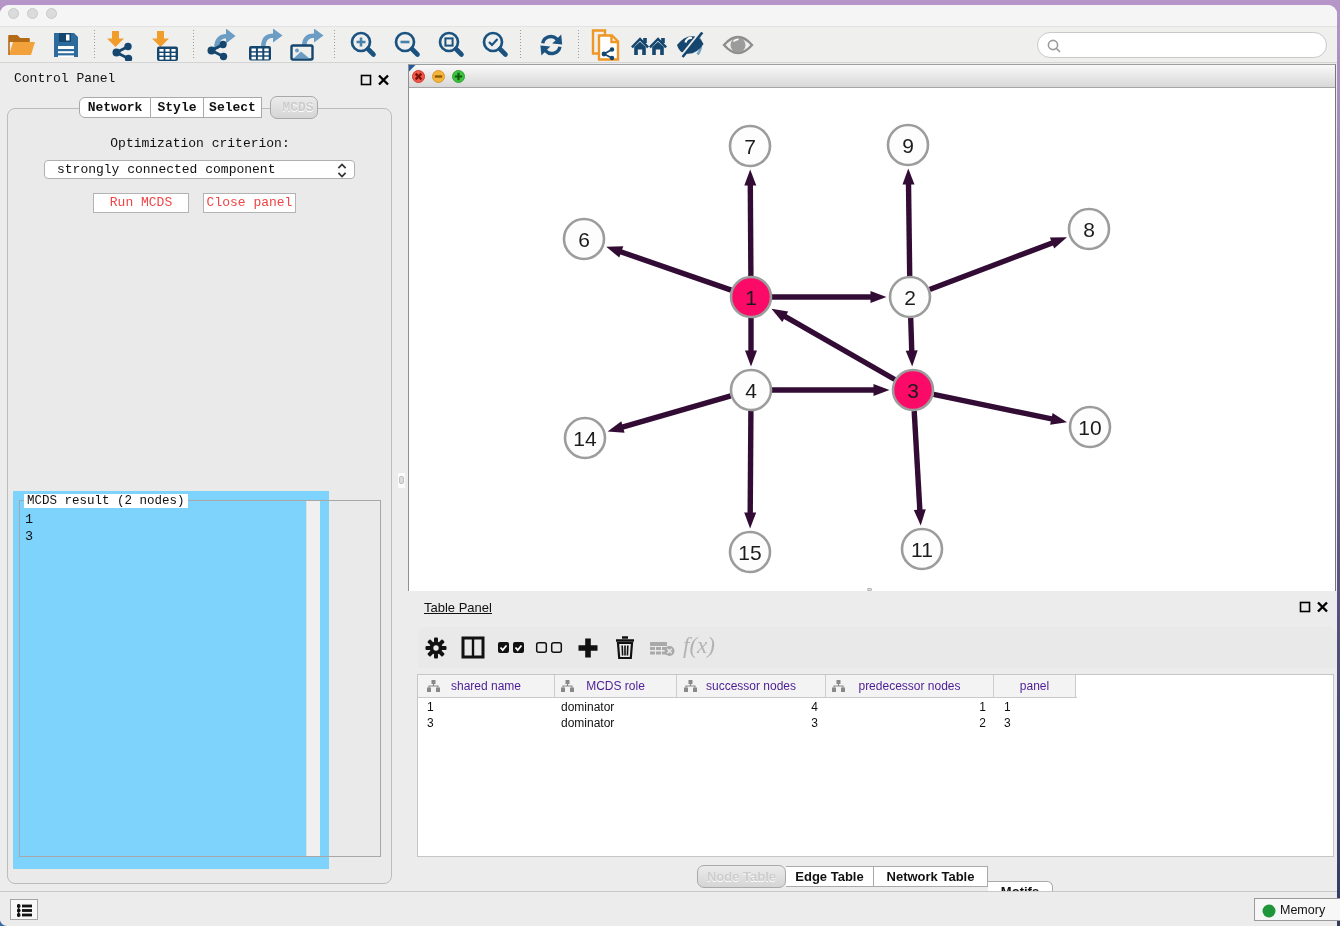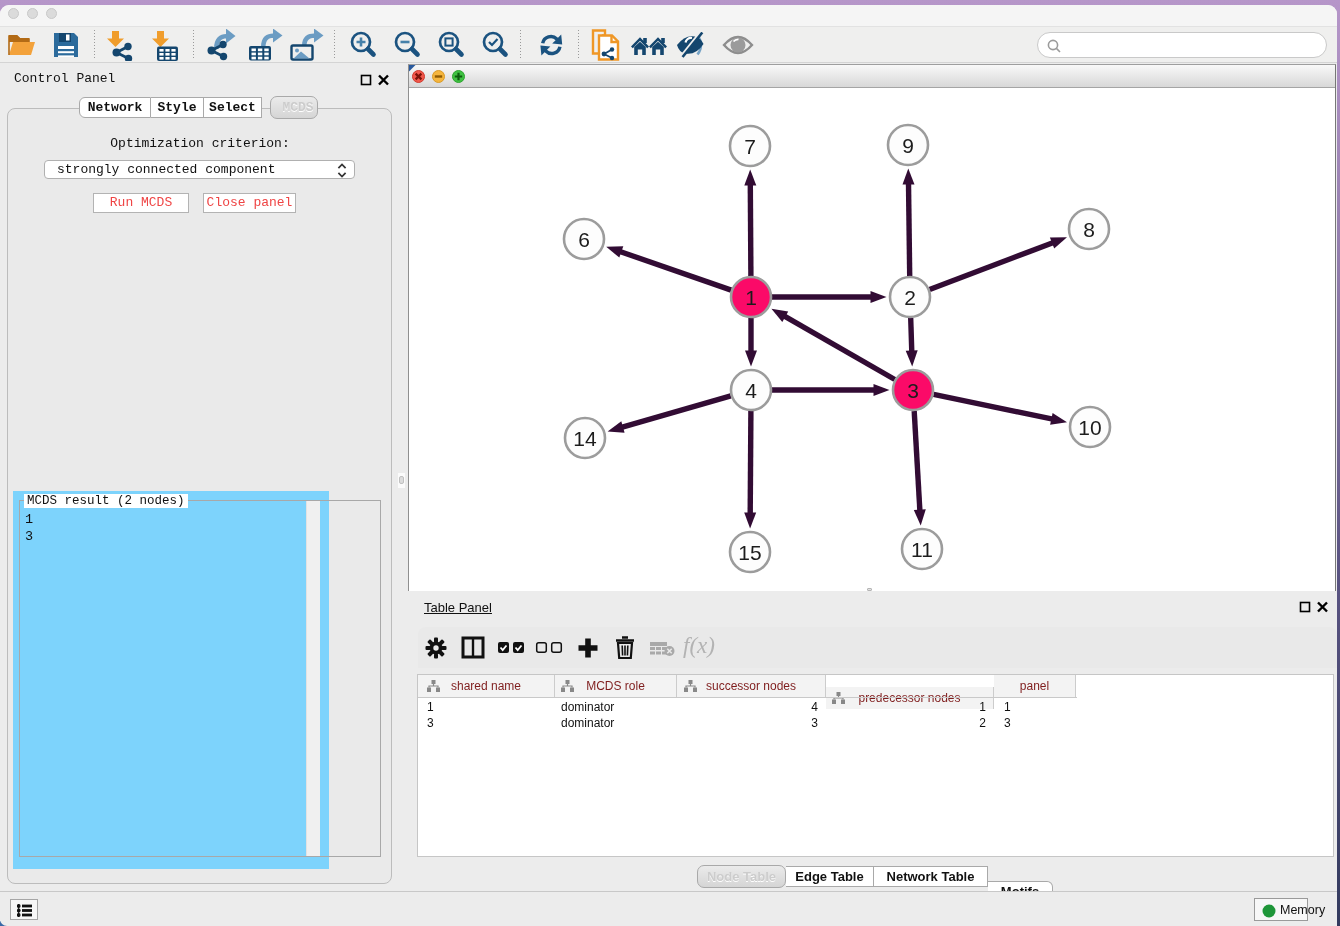--- a/index.html
+++ b/index.html
@@ -35,21 +35,21 @@
 
 #netwin { position:absolute; left:408px; top:59px; width:928px; height:529px; border-left:1px solid #8f8f8f; border-top:1px solid #9e9e9e; border-right:1px solid #777; background:#fff; }
 #nettitle { position:absolute; left:0; top:0; width:100%; height:23px; background:linear-gradient(#f9f9f9,#d8d8d8); border-bottom:1px solid #a5a5a5; }
 .mbtn { position:absolute; top:5px; width:13px; height:13px; border-radius:50%; }
 .mbtn svg { position:absolute; left:0; top:0; }
 #nettext { position:absolute; top:4px; left:0; width:100%; text-align:center; font-size:13px; color:#111; font-weight:bold; }
 
 #tp { position:absolute; left:408px; top:586px; width:929px; height:300px; background:#ececec; }
 #tptool { position:absolute; left:10px; top:36px; width:919px; height:41px; background:#e9e9e9; border-radius:8px 8px 0 0; }
 #tbl { position:absolute; left:9px; top:83px; width:917px; height:183px; background:#fff; border:1px solid #c6c6c6; }
-.th { position:absolute; top:0; height:22px; border-right:1px solid #ccc; background:#f3f3f3; font-size:12px; color:#7f1d1d; text-align:center; line-height:22px; }
+.th { position:absolute; top:0; height:22px; border-right:1px solid #ccc; background:#f3f3f3; font-size:12px; color:#4c1d95; text-align:center; line-height:22px; }
 .td { position:absolute; font-size:12px; color:#111; height:16px; line-height:16px; }
 #tbtabs { position:absolute; top:275px; }
 
 #status { position:absolute; left:0; top:886px; width:1337px; height:30px; background:#ececec; border-top:1px solid #c8c8c8; }
 </style>
 </head>
 <body>
 <div style="position:absolute;left:-5px;top:917px;width:16px;height:16px;border-radius:50%;background:#3968a6;"></div>
 <div id="win">
   <div id="titlebar">
@@ -402,21 +402,21 @@
             <path d="M6.5 4 v2 M2 7.5 v-1.5 h9 v1.5" stroke="#888" stroke-width="1.2" fill="none"></path>
           </svg>MCDS role</div>
       <div class="th" style="left:259px;width:149px;"><svg class="hicon" style="position:absolute;left:7px;top:5px" width="13" height="12" viewBox="0 0 13 12">
             <g fill="#888">
               <rect x="4.5" y="0" width="4" height="4"></rect>
               <rect x="0" y="7.5" width="4" height="4.5"></rect>
               <rect x="9" y="7.5" width="4" height="4.5"></rect>
             </g>
             <path d="M6.5 4 v2 M2 7.5 v-1.5 h9 v1.5" stroke="#888" stroke-width="1.2" fill="none"></path>
           </svg>successor nodes</div>
-      <div class="th" style="left:408px;width:168px;margin-top:12px;"><svg class="hicon" style="position:absolute;left:6px;top:5px" width="13" height="12" viewBox="0 0 13 12">
+      <div class="th" style="left:408px;width:168px;"><svg class="hicon" style="position:absolute;left:6px;top:5px" width="13" height="12" viewBox="0 0 13 12">
             <g fill="#888">
               <rect x="4.5" y="0" width="4" height="4"></rect>
               <rect x="0" y="7.5" width="4" height="4.5"></rect>
               <rect x="9" y="7.5" width="4" height="4.5"></rect>
             </g>
             <path d="M6.5 4 v2 M2 7.5 v-1.5 h9 v1.5" stroke="#888" stroke-width="1.2" fill="none"></path>
           </svg>predecessor nodes</div>
       <div class="th" style="left:576px;width:82px;">panel</div>
       <div style="position:absolute;left:0;top:22px;width:659px;height:1px;background:#c9c9c9;"></div>
       <div class="td" style="left:9px;top:24px;">1</div>
@@ -447,20 +447,20 @@
           <g fill="#111">
             <circle cx="1.7" cy="2" r="1.9"></circle>
             <circle cx="1.7" cy="6.5" r="1.9"></circle>
             <circle cx="1.7" cy="11" r="1.9"></circle>
         <rect x="5" y="0.6" width="10" height="2.8"></rect>
             <rect x="5" y="5.1" width="10" height="2.8"></rect>
             <rect x="5" y="9.6" width="10" height="2.8"></rect>
           </g>
       </svg>
     </div>
-    <div style="position:absolute;left:1254px;top:6px;width:54px;height:23px;background:#f7f7f7;border:1px solid #9a9a9a;">
+    <div style="position:absolute;left:1254px;top:6px;width:87px;height:23px;background:#f7f7f7;border:1px solid #9a9a9a;">
       <svg style="position:absolute;left:7px;top:5px" width="14" height="14" viewBox="0 0 14 14">
           <circle cx="7" cy="7" r="6.5" fill="#1e9639"></circle>
         </svg>
       <div style="position:absolute;left:25px;top:4px;font-size:12.5px;color:#111;">Memory</div>
     </div>
   </div>
 </div>
 
 </body></html>

